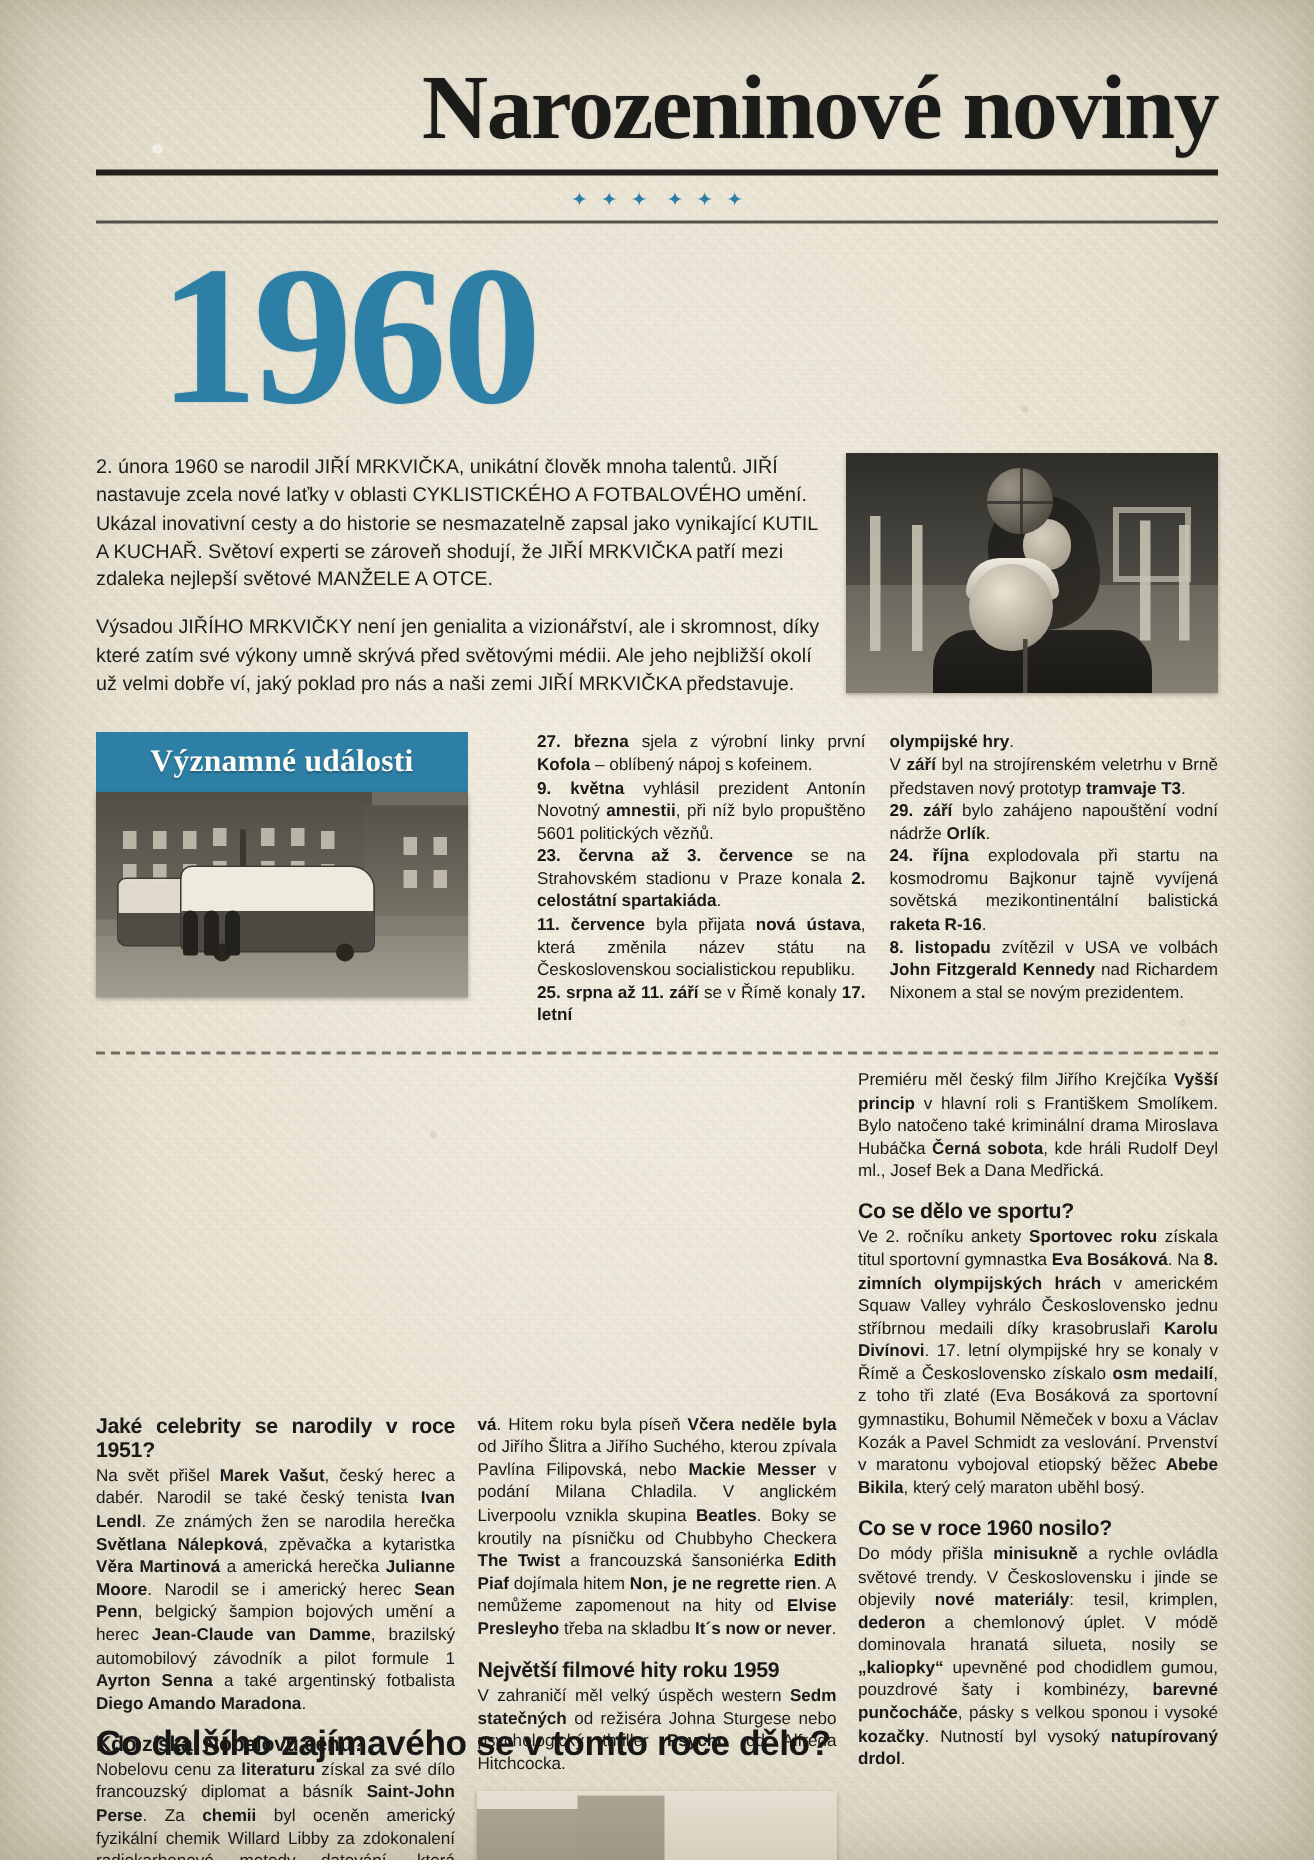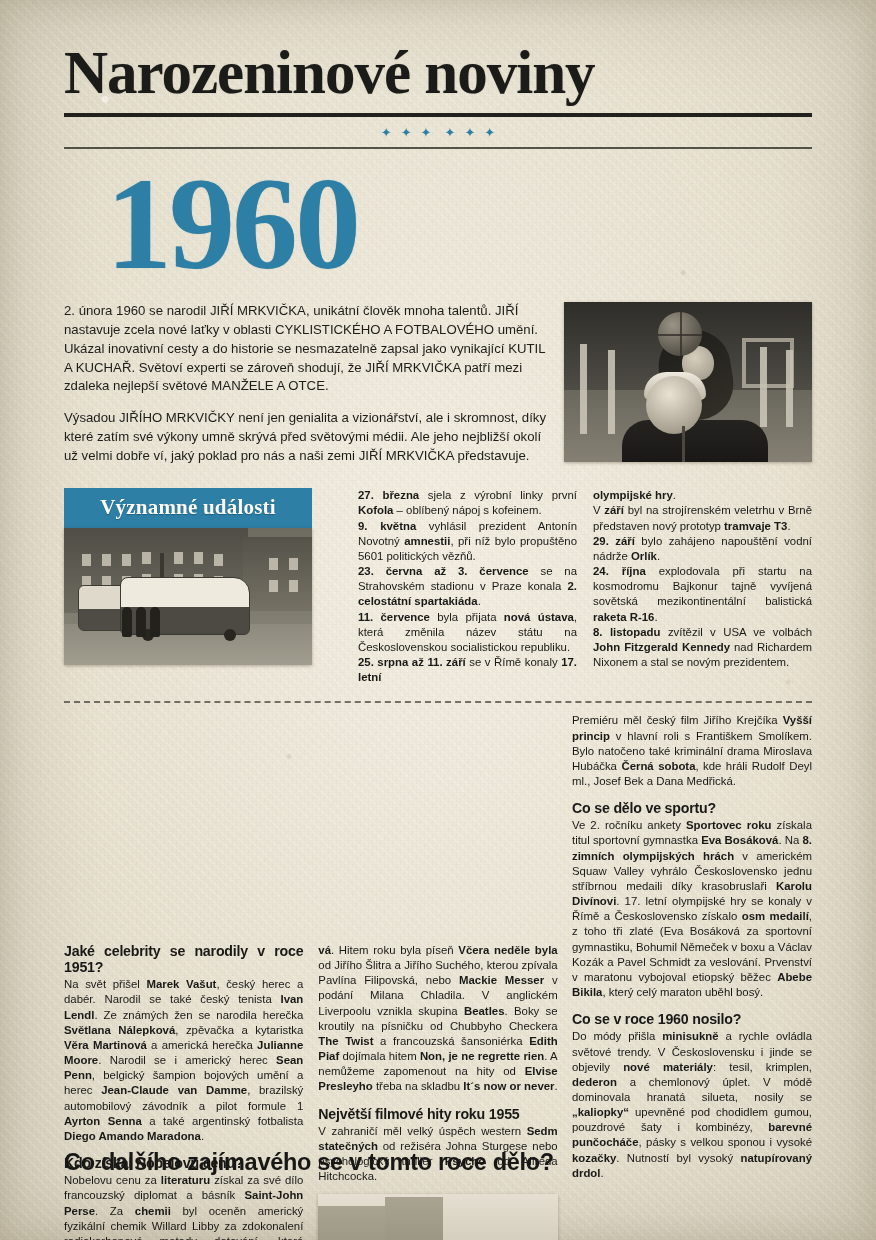--- a/index.html
+++ b/index.html
@@ -30,21 +30,21 @@
   }
   .page:after{
     content:"";position:absolute;inset:0;pointer-events:none;
     box-shadow:inset 0 0 90px rgba(120,105,75,.30), inset 0 0 26px rgba(120,105,75,.16);
   }
   .inner{position:relative;z-index:3;padding:0 64px;box-sizing:border-box;}
 
   
   .masthead{padding-top:42px;}
   .masthead h1{
-    margin:0;text-align:left;font-family:"Liberation Serif", serif;
+    margin:0;text-align:right;font-family:"Liberation Serif", serif;
     font-weight:700;font-size:61px;letter-spacing:-1px;line-height:1;
     color:#1b1b19;text-shadow:0 0 1px rgba(90,80,60,.35);
   }
   .rule-thick{height:4px;background:#22211e;margin:10px 0 0 0;}
   .subbar{display:flex;align-items:center;justify-content:center;gap:13px;margin-top:9px;}
   .subbar .dots{display:flex;gap:9px;}
   .dot{color:#2d7fa6;font-size:13px;line-height:1;}
   .subbar .stitle{
     font-family:"Liberation Serif", serif;font-size:21px;letter-spacing:7.5px;
     color:#22211e;padding:0 6px;
@@ -277,21 +277,21 @@
     <div class="cols" style="margin-top:-238px;">
       <div class="col">
         <h3>Jaké celebrity se narodily v roce 1951?</h3>
         <p>Na svět přišel <b>Marek Vašut</b>, český herec a dabér. Narodil se také český tenista <b>Ivan Lendl</b>. Ze známých žen se narodila herečka <b>Světlana Nálepková</b>, zpěvačka a kytaristka <b>Věra Martinová</b> a americká herečka <b>Julianne Moore</b>. Narodil se i americký herec <b>Sean Penn</b>, belgický šampion bojových umění a herec <b>Jean-Claude van Damme</b>, brazilský automobilový závodník a pilot formule 1 <b>Ayrton Senna</b> a také argentinský fotbalista <b>Diego Amando Maradona</b>.</p>
         <h3>Kdo získal Nobelovu cenu?</h3>
         <p>Nobelovu cenu za <b>literaturu</b> získal za své dílo francouzský diplomat a básník <b>Saint-John Perse</b>. Za <b>chemii</b> byl oceněn americký fyzikální chemik Willard Libby za zdokonalení radiokarbonové metody datování, která způsobila revoluci v archeologii. Nobelovu cenu míru získal , jihoafrický učitel a politik.</p>
 
       </div>
       <div class="col">
         <p><b>vá</b>. Hitem roku byla píseň <b>Včera neděle byla</b> od Jiřího Šlitra a Jiřího Suchého, kterou zpívala Pavlína Filipovská, nebo <b>Mackie Messer</b> v podání Milana Chladila. V anglickém Liverpoolu vznikla skupina <b>Beatles</b>. Boky se kroutily na písničku od Chubbyho Checkera <b>The Twist</b> a francouzská šansoniérka <b>Edith Piaf</b> dojímala hitem <b>Non, je ne regrette rien</b>. A nemůžeme zapomenout na hity od <b>Elvise Presleyho</b> třeba na skladbu <b>It´s now or never</b>.</p>
-        <h3>Největší filmové hity roku 1955</h3>
+        <h3>Největší filmové hity roku 1959</h3>
         <p>V zahraničí měl velký úspěch western <b>Sedm statečných</b> od režiséra Johna Sturgese nebo psychologický thriller <b>Psycho</b> od Alfreda Hitchcocka.</p>
         <div class="photo photo-west">
           <div class="west">
             <div class="sky"></div>
             <div class="rock r1"></div>
               <div class="rock r2"></div>
 
           </div>
         </div>
       </div>

